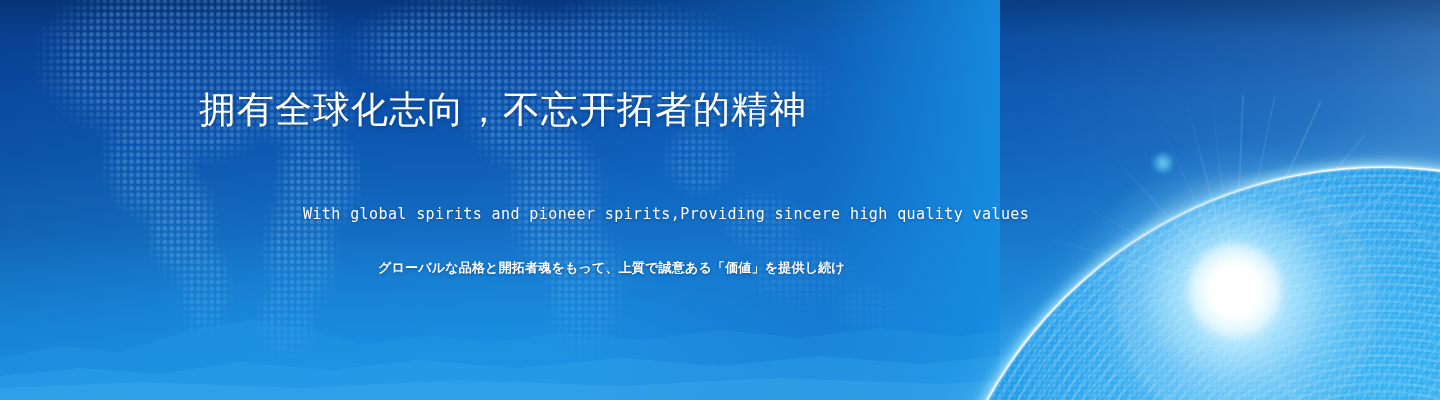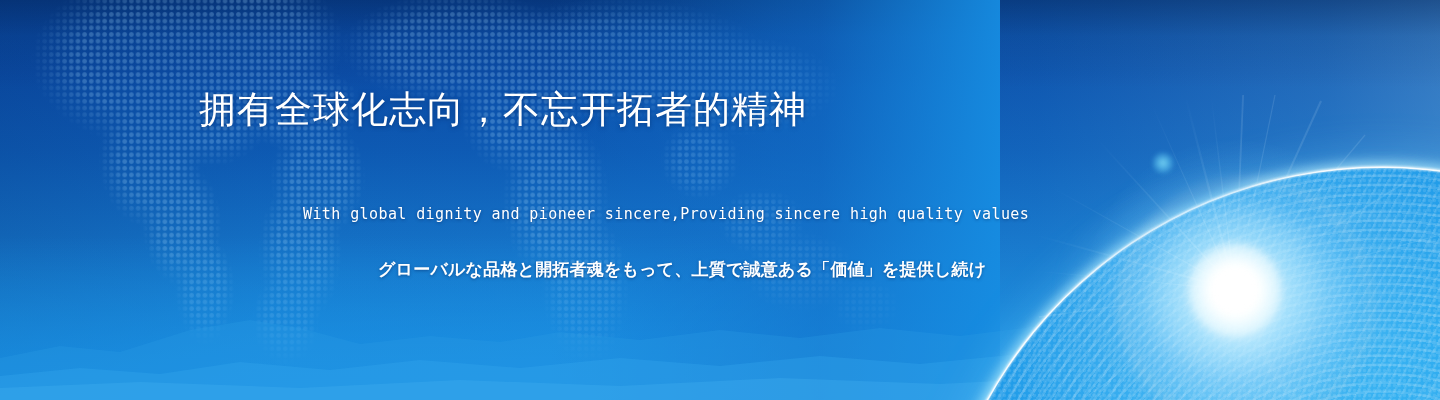--- a/index.html
+++ b/index.html
@@ -286,21 +286,21 @@
     white-space: nowrap;
     text-shadow: 0 1px 3px rgba(3,38,96,0.5);
   }
 
   .subtitle-ja {
     position: absolute;
     left: 378px; top: 261px;
     color: #ffffff;
     font-family: "DejaVu Sans", "Liberation Sans", sans-serif;
     font-weight: 700;
-    font-size: 17px;
+    font-size: 13px;
     line-height: 1;
     letter-spacing: 0.2px;
     white-space: nowrap;
     text-shadow: 0 1px 3px rgba(3,38,96,0.5);
   }
 </style>
 </head>
 <body>
 
 <div id="banner">
@@ -362,17 +362,17 @@
   </svg>
 
   <div class="sun-wash"></div>
   <div class="flare-ring-a"></div>
   <div class="flare-ring-b"></div>
   <div class="sun-core"></div>
   <div class="flare-orb"></div>
 
   <div class="copy">
     <div class="headline headline-1">拥有全球化志向，不忘开拓者的精神</div>
-    <div class="subtitle-en">With global dignity and pioneer sincere,Providing sincere high quality values</div>
+    <div class="subtitle-en">With global spirits and pioneer spirits,Providing sincere high quality values</div>
     <div class="subtitle-ja">グローバルな品格と開拓者魂をもって、上質で誠意ある「価値」を提供し続け</div>
   </div>
 
 </div>
 
 </body></html>

